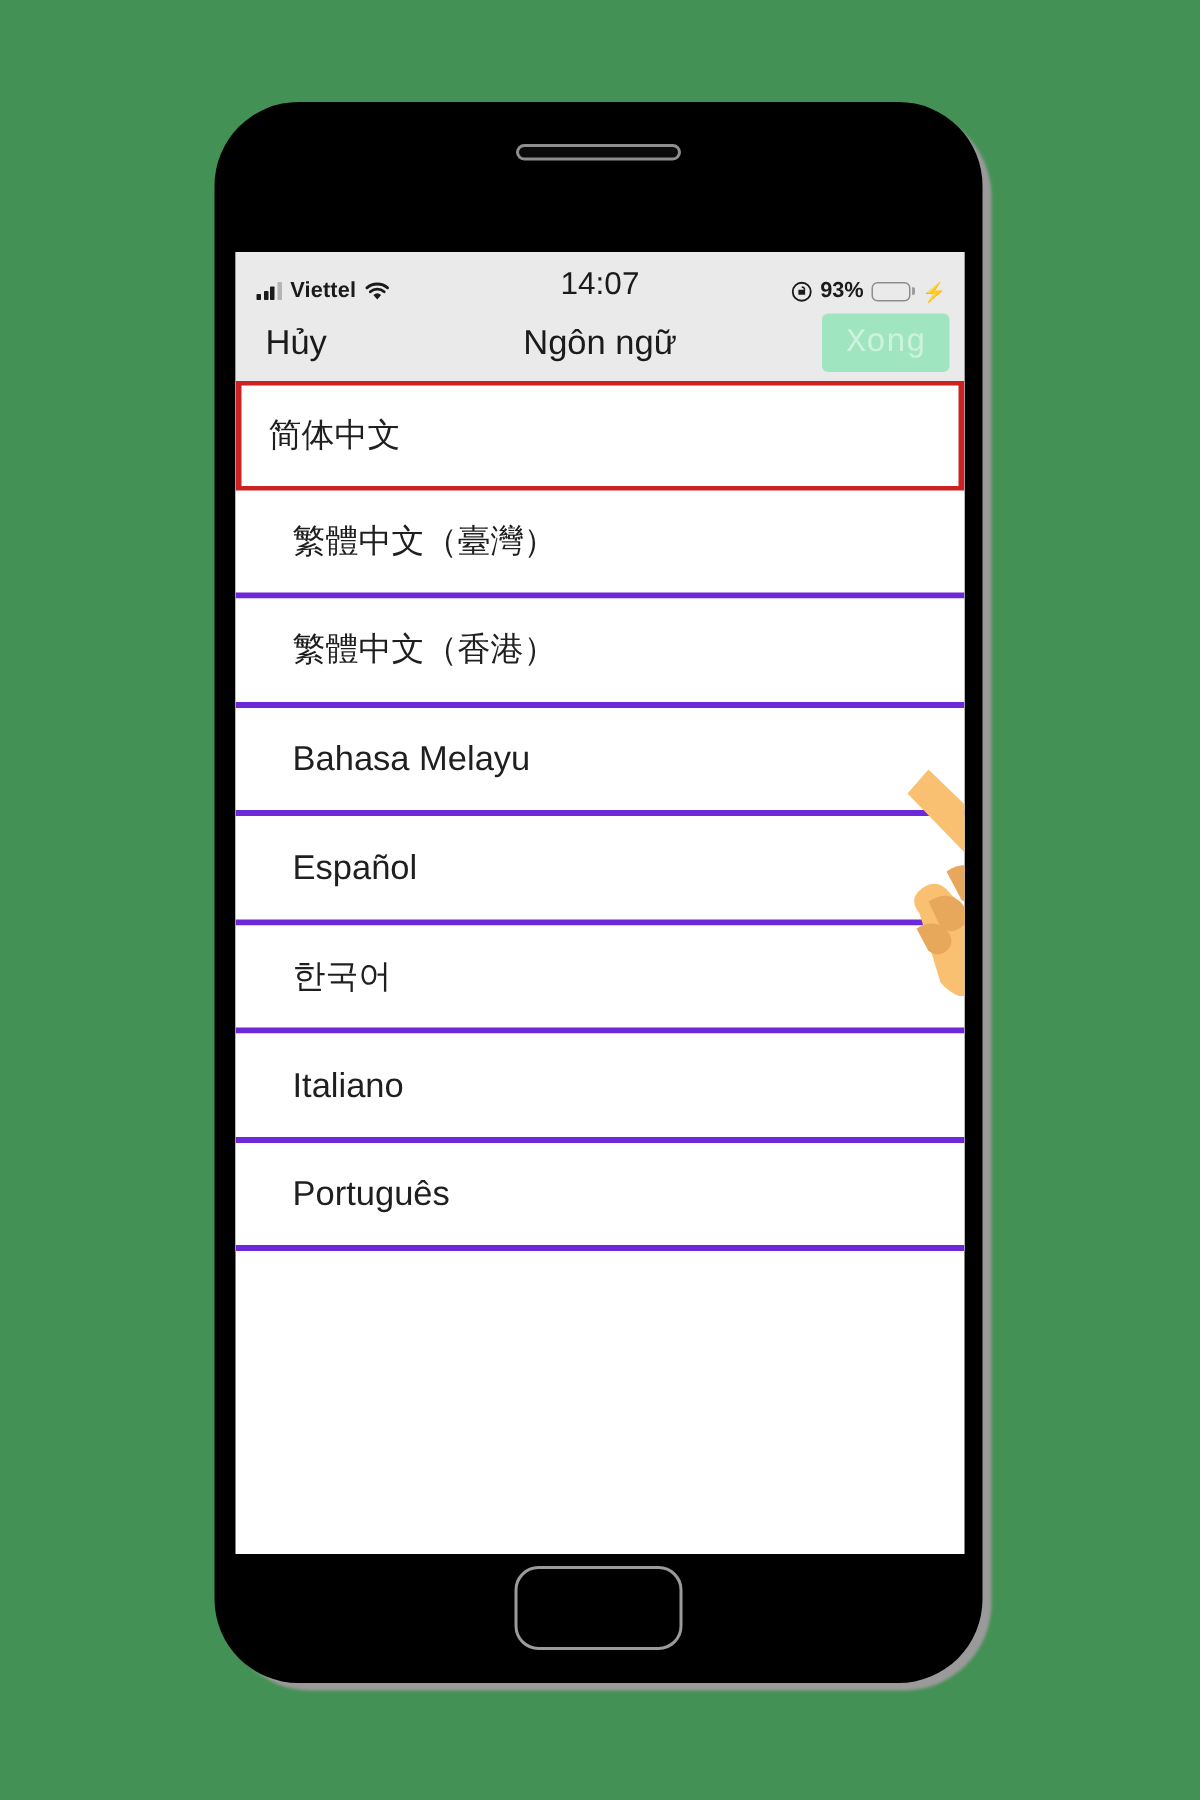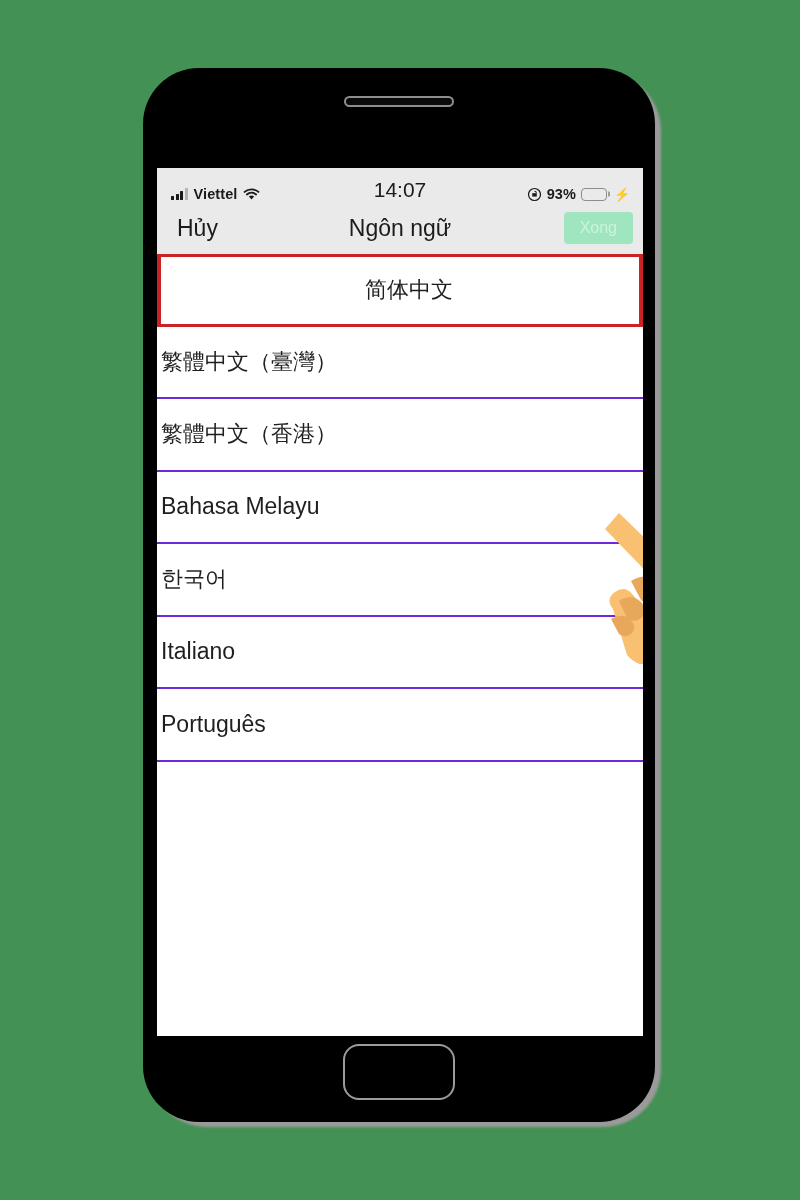--- a/index.html
+++ b/index.html
@@ -178,50 +178,49 @@
     pointer-events: none;
   }
   #done-button {
     margin-left: auto;
     position: relative;
     z-index: 2;
     background: #9fe5bf;
     color: #cdf2de;
     border: none;
     border-radius: 4px;
-    font-size: 16px;
-    font-family: Liberation Sans, sans-serif;
+    font-size: 22px;
+    font-family: Liberation Mono, monospace;
     padding: 7px 16px;
     cursor: pointer;
   }
 
   
   #language-list {
     background: #ffffff;
   }
   .lang-row {
     height: 72.5px;
     display: flex;
     align-items: center;
-    padding-left: 4px;
-    box-sizing: border-box;
-    border-bottom: 2px solid #6d28d9;
+    padding-left: 38px;
+    box-sizing: border-box;
+    border-bottom: 4px solid #6d28d9;
     font-size: 23px;
     color: #1f1f1f;
     cursor: pointer;
     background: #ffffff;
   }
   .lang-row.highlighted {
     border: 3px solid #cc2222;
     border-left-width: 4px;
     border-right-width: 4px;
     padding-left: 18px;
     position: relative;
     z-index: 3;
-    justify-content: center;
   }
   .lang-row.cjk { font-family: "DejaVu Sans", sans-serif; font-size: 22px; }
 
   
   #hand-cursor {
     position: absolute;
     left: 438px;
     top: 331px;
     width: 160px;
     height: 165px;
@@ -289,20 +288,23 @@
       </div>
       <div class="lang-row cjk">
         <span>繁體中文（臺灣）</span>
       </div>
       <div class="lang-row cjk">
         <span>繁體中文（香港）</span>
       </div>
       <div class="lang-row">
         <span>Bahasa Melayu</span>
       </div>
+      <div class="lang-row">
+        <span>Español</span>
+      </div>
       <div class="lang-row cjk">
         <span>한국어</span>
       </div>
       <div class="lang-row">
         <span>Italiano</span>
       </div>
       <div class="lang-row">
         <span>Português</span>
       </div>
     </div>

